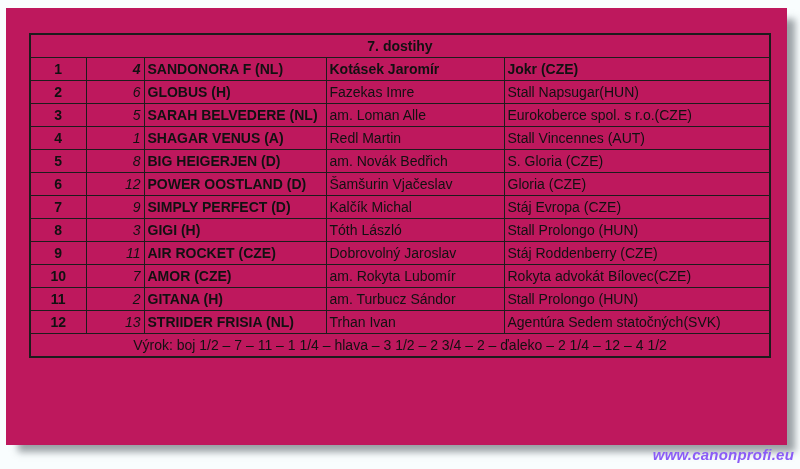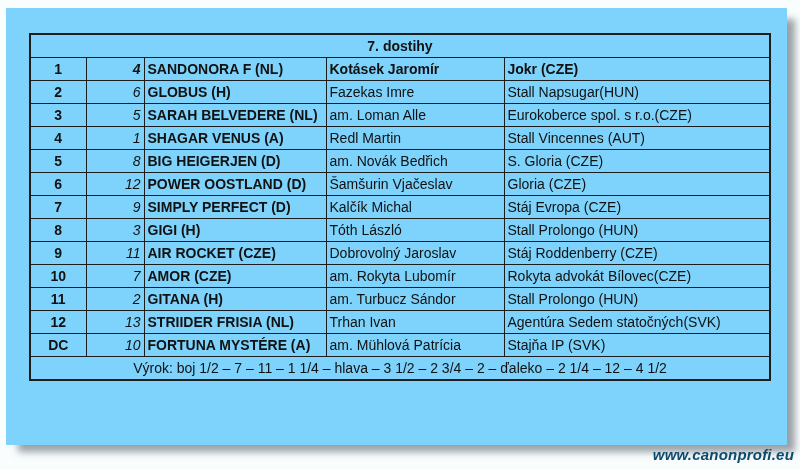--- a/index.html
+++ b/index.html
@@ -10,21 +10,21 @@
     background: #f9fdfe;
     overflow: hidden;
     font-family: "Liberation Sans", "DejaVu Sans", sans-serif;
   }
   .page {
     position: absolute;
     left: 6px;
     top: 8px;
     width: 781px;
     height: 437px;
-    background: #7dd3fc;
+    background: #be185d;
     box-shadow: 10px 9px 7px -2px rgba(138,145,149,0.85);
   }
   table.race-table {
     position: absolute;
     left: 23px;
     top: 25px;
     width: 740px;
     border-collapse: collapse;
     table-layout: fixed;
     font-size: 14px;
@@ -158,28 +158,21 @@
         <td class="c-driver">am. Turbucz Sándor</td>
         <td class="c-stable">Stall Prolongo (HUN)</td>
       </tr>
       <tr>
         <td class="c-pos">12</td>
         <td class="c-draw">13</td>
         <td class="c-horse">STRIIDER FRISIA (NL)</td>
         <td class="c-driver">Trhan Ivan</td>
         <td class="c-stable">Agentúra Sedem statočných(SVK)</td>
       </tr>
-      <tr>
-        <td class="c-pos">DC</td>
-        <td class="c-draw">10</td>
-        <td class="c-horse">FORTUNA MYSTÉRE (A)</td>
-        <td class="c-driver">am. Mühlová Patrícia</td>
-        <td class="c-stable">Stajňa IP (SVK)</td>
-      </tr>
 
       <tr class="verdict-row">
         <td colspan="5">Výrok: boj 1/2 – 7 – 11 – 1 1/4 – hlava – 3 1/2 – 2 3/4 – 2 – ďaleko – 2 1/4 – 12 – 4 1/2</td>
       </tr>
     </tbody>
   </table>
 </div>
 
-<div class="watermark" style="color: #0c4a6e;">www.canonprofi.eu</div>
+<div class="watermark" style="color: #8b5cf6;">www.canonprofi.eu</div>
 
 </body></html>

